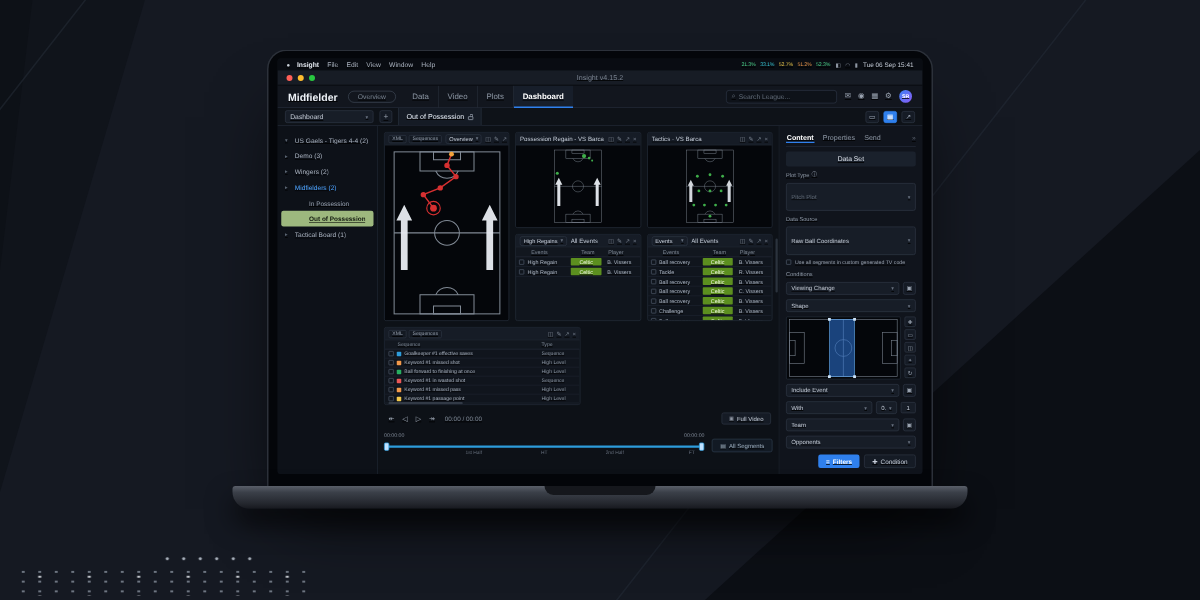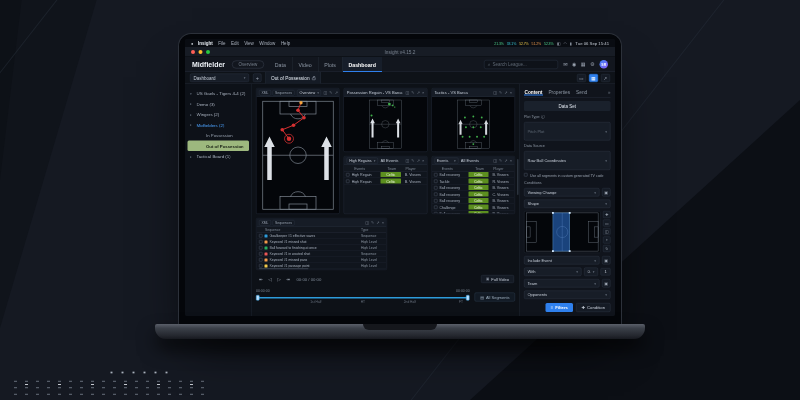--- a/index.html
+++ b/index.html
@@ -22,21 +22,21 @@
   .dots-a { position:absolute; left:10px; top:378px; width:198px; height:19px;
     background-image:radial-gradient(#e6eaf0 1.1px,transparent 1.5px),radial-gradient(#7d8692 1px,transparent 1.4px);
     background-size:33px 13px,11px 6.5px; opacity:.85; }
   .dots-b { position:absolute; left:106px; top:369px; width:64px; height:7px;
     background-image:radial-gradient(#aab2bd 1px,transparent 1.4px); background-size:11px 6.5px; }
 
   
   .screen { position:absolute; left:178px; top:33px; width:444px; height:291px;
     background:#04060a; border:1px solid #2c313a; border-bottom:none;
     border-radius:13px 13px 0 0; padding:5px 6px 0 6px;
-    box-shadow:0 30px 46px -14px rgba(0,0,0,.85); }
+    box-shadow:0 30px 46px -14px rgba(0,0,0,.85);text-decoration:underline; }
   .screen-view { width:430px; height:277px; overflow:hidden; background:#0d1117; border-radius:2px; }
   .screen-content { width:860px; height:554px; transform:scale(.5); transform-origin:0 0;
     background:#0d1117; color:#c3cad4; }
   .base { position:absolute; left:155px; top:324px; width:490px; height:15px;
     background:linear-gradient(#5a5f69 0%,#3b4049 28%,#24272e 78%,#17191f 100%);
     border-radius:2px 2px 11px 11px; box-shadow:0 10px 18px rgba(0,0,0,.7); }
   .base-notch { position:absolute; left:50%; top:0; transform:translateX(-50%);
     width:74px; height:6px; background:#15171c; border-radius:0 0 8px 8px; }
 
   

